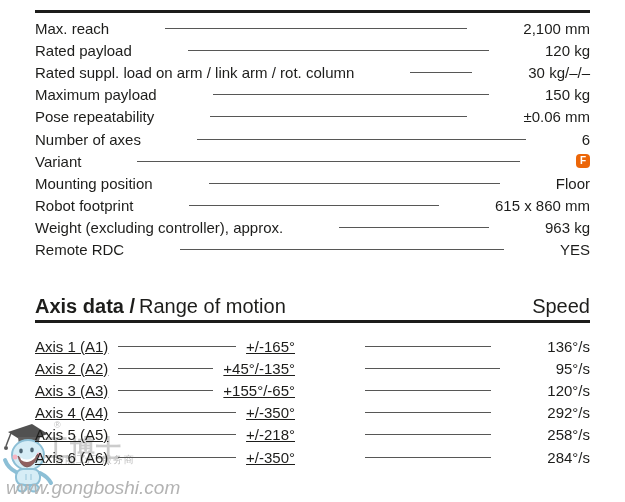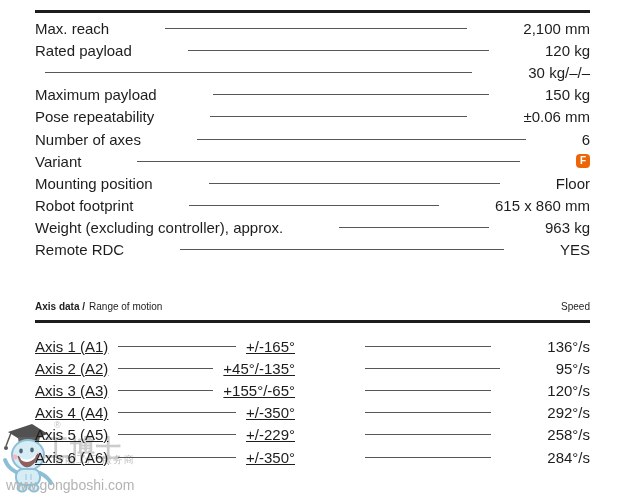--- a/index.html
+++ b/index.html
@@ -18,37 +18,37 @@
   .row{display:flex;align-items:center;height:22.2px;font-size:15px;gap:46px;}
   .label{white-space:nowrap;}
   .value{white-space:nowrap;text-align:right;}
   .leader{flex:1 1 auto;height:0;border-top:1.5px solid #575756;margin:0 10px;}
   .badge{
     width:14px;height:14px;border-radius:4px;background:#ec6608;
     color:#fff;font-size:10px;font-weight:bold;line-height:14px;
     text-align:center;display:inline-block;
   }
   .axis-header{margin-top:34px;height:22px;display:flex;align-items:center;
-    justify-content:space-between;font-size:10px;}
+    justify-content:space-between;font-size:20px;}
   .axis-title .bold{font-weight:bold;}
   .axis-title .regular{margin-left:4px;}
   .header-rule{margin-top:3px;}
   .axis-table{margin-top:12px;}
   .axis-left{display:flex;align-items:center;width:260px;flex:0 0 260px;text-decoration:underline;}
   .axis-left .leader{margin:0 10px;}
   .range{white-space:nowrap;}
   .leader2{flex:1 1 auto;height:0;border-top:1.5px solid #575756;margin:0 10px 0 24px;}
   
   .watermark{position:absolute;left:2px;top:418px;width:190px;height:84px;z-index:0;opacity:.85;}
   .wm-brand{position:absolute;left:42px;top:14px;font-size:25px;font-weight:bold;
     color:#c4c4c4;letter-spacing:1px;white-space:nowrap;font-family:Liberation Mono, monospace;}
   .wm-reg{position:absolute;left:52px;top:2px;font-size:9px;color:#b5b5b5;}
   .wm-tagline{position:absolute;left:52px;top:35px;font-size:10px;color:#b3b3b3;
     letter-spacing:1px;white-space:nowrap;}
-  .wm-url{position:absolute;left:4px;top:59px;font-size:14px;color:#a6a6a6;white-space:nowrap;}
+  .wm-url{position:absolute;left:4px;top:59px;font-size:19px;color:#a6a6a6;white-space:nowrap;font-style:italic;}
   .wm-mascot{position:absolute;left:0;top:4px;}
 </style>
 </head>
 <body>
 
 <div class="watermark">
   <svg class="wm-mascot" width="56" height="72" viewBox="0 0 56 72">
     <line x1="9" y1="11" x2="4" y2="24" stroke="#3a3a3a" stroke-width="1.5"></line>
     <circle cx="4" cy="26" r="2" fill="#3a3a3a"></circle>
     <polygon points="6,10 30,2 46,12 22,20" fill="#333333"></polygon>
@@ -83,20 +83,21 @@
       <span class="label">Max. reach</span>
       <span class="leader"></span>
       <span class="value">2,100 mm</span>
     </div>
     <div class="row">
       <span class="label">Rated payload</span>
       <span class="leader"></span>
       <span class="value">120 kg</span>
     </div>
     <div class="row">
+      <span class="label">Rated suppl. load on arm / link arm / rot. column</span>
       <span class="leader"></span>
       <span class="value">30 kg/–/–</span>
     </div>
     <div class="row">
       <span class="label">Maximum payload</span>
       <span class="leader"></span>
       <span class="value">150 kg</span>
     </div>
     <div class="row">
       <span class="label">Pose repeatability</span>
@@ -177,21 +178,21 @@
         <span class="leader"></span>
         <span class="range">+/-350°</span>
       </span>
       <span class="leader2"></span>
       <span class="value">292°/s</span>
     </div>
     <div class="row">
       <span class="axis-left">
         <span class="label">Axis 5 (A5)</span>
         <span class="leader"></span>
-        <span class="range">+/-229°</span>
+        <span class="range">+/-218°</span>
       </span>
       <span class="leader2"></span>
       <span class="value">258°/s</span>
     </div>
     <div class="row">
       <span class="axis-left">
         <span class="label">Axis 6 (A6)</span>
         <span class="leader"></span>
         <span class="range">+/-350°</span>
       </span>

